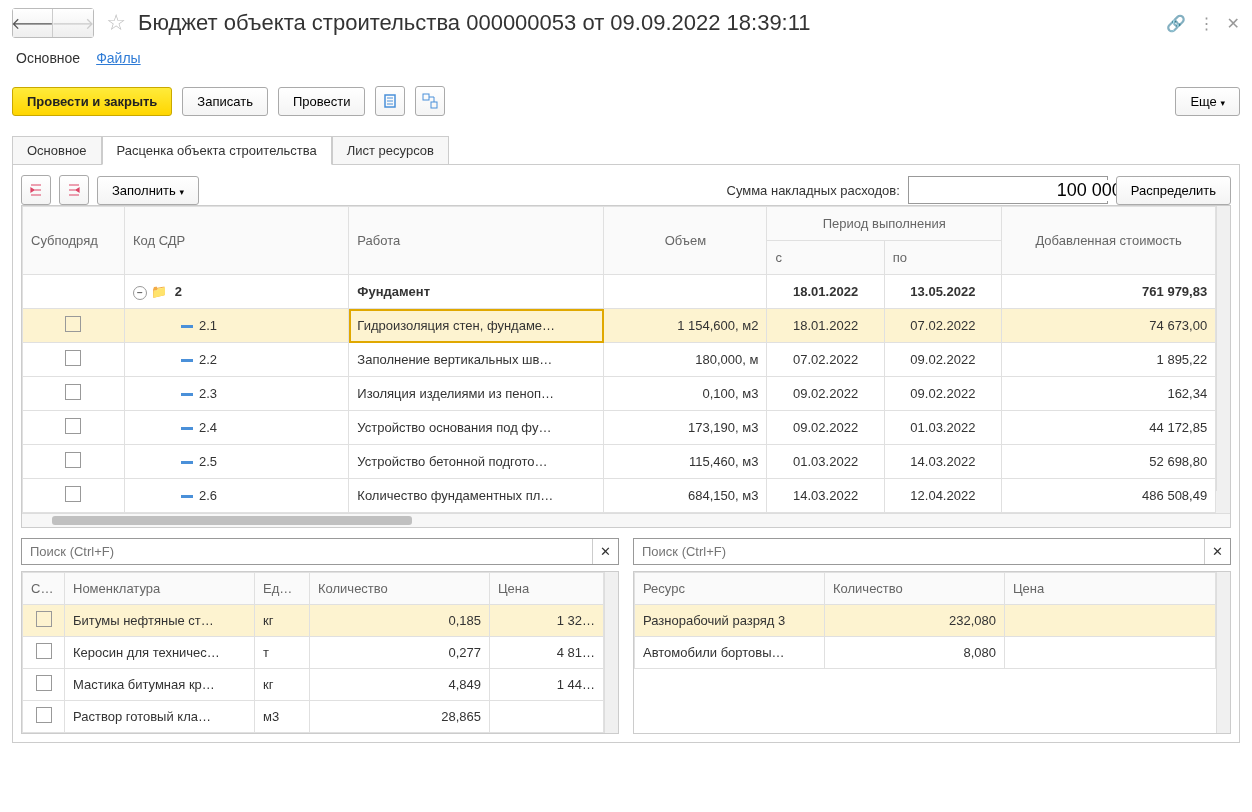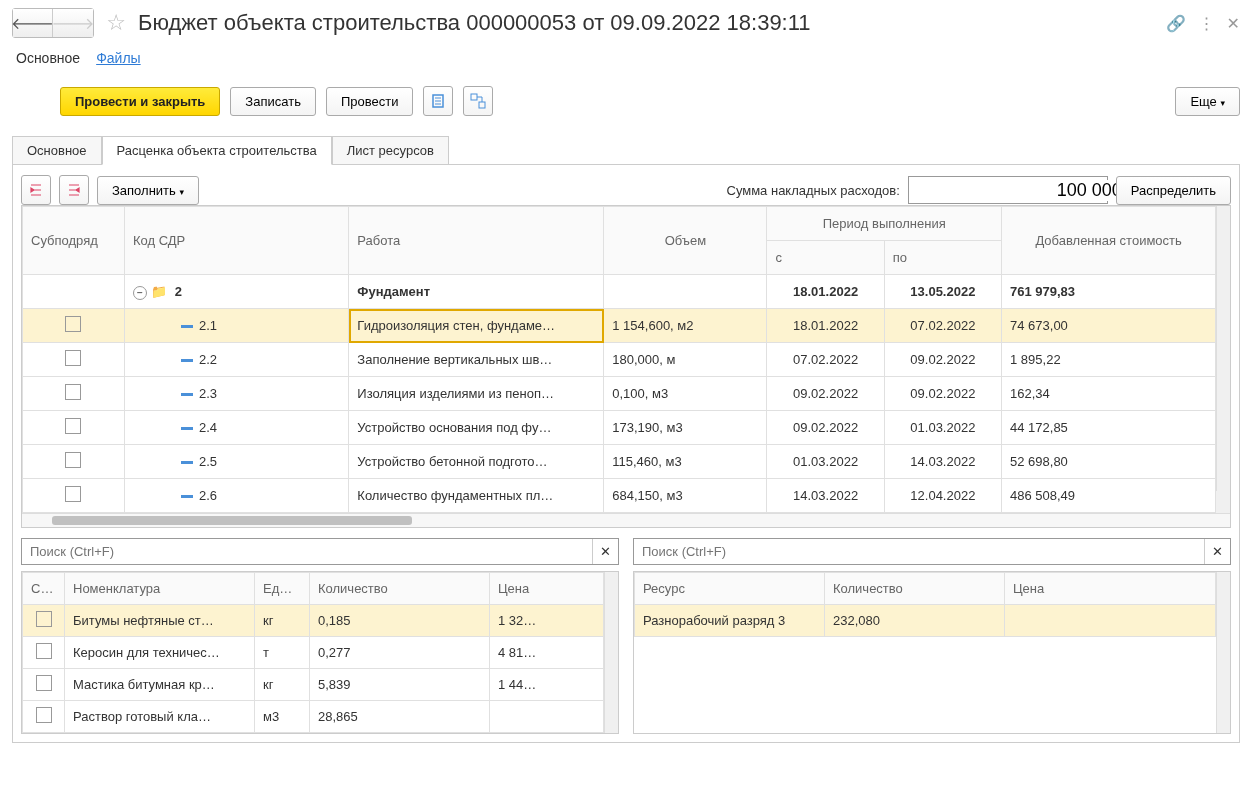--- a/index.html
+++ b/index.html
@@ -12,21 +12,21 @@
 .nav-btn:first-child { border-right: 1px solid #ccc; }
 .star-icon { width: 28px; height: 28px; display: flex; align-items: center; justify-content: center; color: #bbb; font-size: 22px; }
 .title { font-size: 22px; color: #333; flex: 1; }
 .title-actions { display: flex; gap: 12px; align-items: center; color: #999; }
 .tact { cursor: pointer; font-size: 16px; }
 
 .tabs-main { display: flex; gap: 16px; margin-bottom: 20px; padding-left: 4px; }
 .tab-main { font-size: 14px; color: #333; cursor: pointer; }
 .tab-main.link { color: #2e7bd6; text-decoration: underline; }
 
-.toolbar { display: flex; gap: 10px; align-items: center; margin-bottom: 20px; margin-left: 48px; }
+.toolbar { display: flex; gap: 10px; align-items: center; margin-bottom: 20px; }
 .btn { border: 1px solid #aaa; border-radius: 3px; background: linear-gradient(#fff,#f4f4f4); padding: 6px 14px; font-size: 13px; cursor: pointer; }
 .btn-primary { background: linear-gradient(#ffeb3b,#ffd600); border-color: #c9a800; font-weight: bold; color: #222; }
 .icon-btn { width: 30px; height: 30px; border: 1px solid #aaa; border-radius: 3px; background: linear-gradient(#fff,#f4f4f4); display: flex; align-items: center; justify-content: center; cursor: pointer; }
 .spacer { flex: 1; }
 
 .subtabs { display: flex; }
 .subtab { border: 1px solid #ccc; border-bottom: none; padding: 6px 14px; font-size: 13px; background: #f7f7f7; cursor: pointer; }
 .subtab.active { background: #fff; border-bottom: 1px solid #fff; position: relative; z-index: 2; }
 
 .panel { border: 1px solid #ccc; margin-top: -1px; padding: 10px 8px 8px; display: flex; flex-direction: column; }
@@ -35,21 +35,21 @@
 .panel-toolbar .lbl { font-size: 13px; color: #333; margin-left: 22px; }
 .num-input { border: 1px solid #999; height: 28px; width: 200px; display: flex; align-items: center; }
 .num-input input { border: none; flex: 1; text-align: right; padding: 0 6px; font-size: 18px; outline: none; }
 .calc-btn { width: 24px; height: 26px; border-left: 1px solid #ccc; display: flex; align-items: center; justify-content: center; cursor: pointer; }
 
 .main-grid { border: 1px solid #ccc; position: relative; }
 table { border-collapse: collapse; width: 100%; table-layout: fixed; }
 th, td { border: 1px solid #e0e0e0; padding: 6px 8px; font-size: 13px; text-align: left; overflow: hidden; white-space: nowrap; text-overflow: ellipsis; height: 34px; }
 th { background: #fafafa; color: #666; font-weight: normal; }
 .th-group { border-bottom: none; text-align: center; }
-.num { }
+.num { text-align: right; }
 .ctr { text-align: center; }
 .chk { width: 16px; height: 16px; border: 1px solid #999; display: inline-block; }
 .folder-row td { font-weight: bold; }
 .sel-row td { background: #fdf3d0; }
 .sel-cell { outline: 2px solid #e0a800; outline-offset: -2px; }
 .tree-toggle { display: inline-block; width: 14px; height: 14px; border: 1px solid #999; border-radius: 7px; text-align: center; line-height: 12px; font-size: 10px; color: #666; margin-right: 4px; }
 .folder-icon { color: #f0b000; margin-right: 4px; }
 .dash-icon { display:inline-block; width:12px; height:3px; background:#4a90d9; vertical-align:middle; margin-right:6px; }
 .mg-footer { border-top: 1px solid #ddd; text-align: right; padding: 6px 40px 6px 8px; font-size: 13px; }
 .mg-scroll-v { position: absolute; right: 0; top: 0; bottom: 36px; width: 14px; background: #f0f0f0; border-left: 1px solid #ddd; }
@@ -298,21 +298,21 @@
   <td>Керосин для техничес…</td>
                   <td>т</td>
                   <td class="num">0,277</td>
                   <td class="num">4 81…</td>
                   <td style="border:none;background:#f0f0f0"></td>
                 </tr>
                 <tr>
                   <td class="ctr"><span class="chk"></span></td>
   <td>Мастика битумная кр…</td>
                   <td>кг</td>
-                  <td class="num">5,839</td>
+                  <td class="num">4,849</td>
                   <td class="num">1 44…</td>
                   <td style="border:none;background:#f0f0f0"></td>
                 </tr>
                 <tr>
                   <td class="ctr"><span class="chk"></span></td>
   <td>Раствор готовый кла…</td>
                   <td>м3</td>
                   <td class="num">28,865</td>
                   <td class="num"></td>
                   <td style="border:none;background:#f0f0f0"></td>
@@ -343,19 +343,25 @@
               <th style="border:none;background:#f0f0f0"></th>
             </tr>
               </thead>
             <tbody id="right-grid-body">
                 <tr class="sel-row2">
                   <td>Разнорабочий разряд 3</td>
                   <td class="num">232,080</td>
                   <td class="num"></td>
                   <td style="border:none;background:#f0f0f0"></td>
                 </tr>
+                <tr>
+                  <td>Автомобили бортовы…</td>
+                  <td class="num">8,080</td>
+                  <td class="num"></td>
+                  <td style="border:none;background:#f0f0f0"></td>
+                </tr>
               </tbody>
           </table>
         </div>
       </div>
     </div>
   </div>
 </div>
 
 </body></html>

